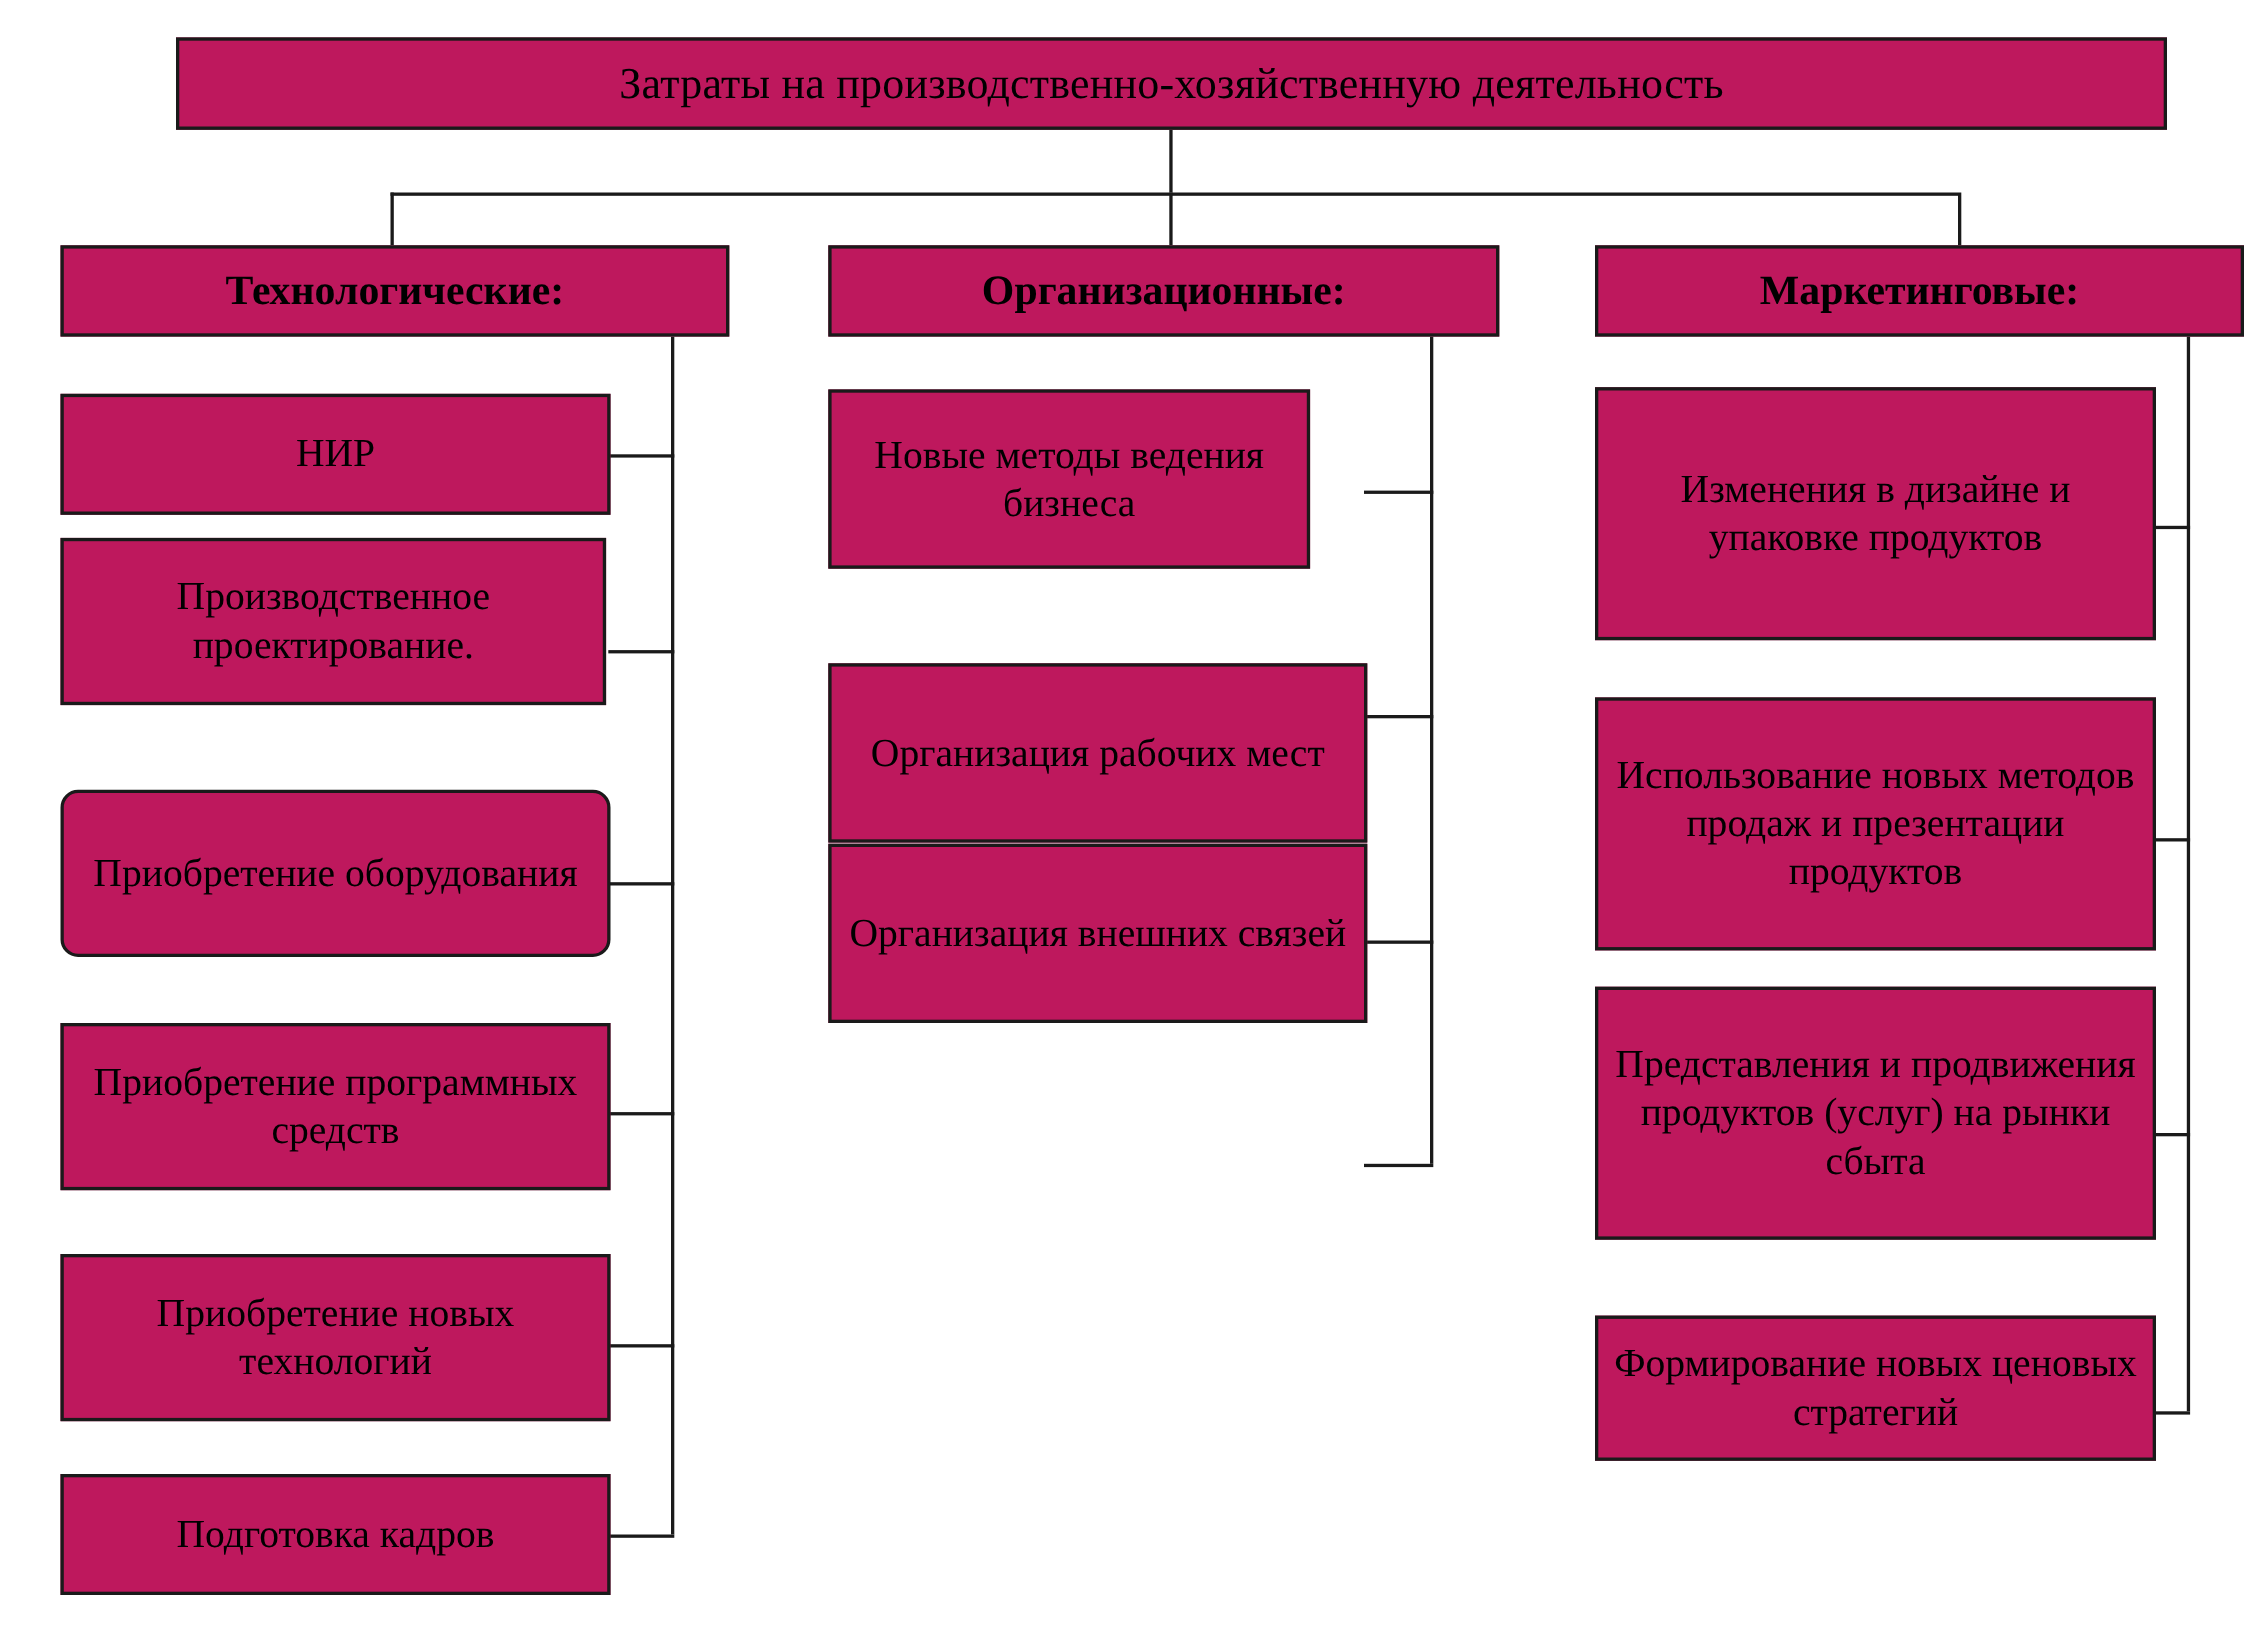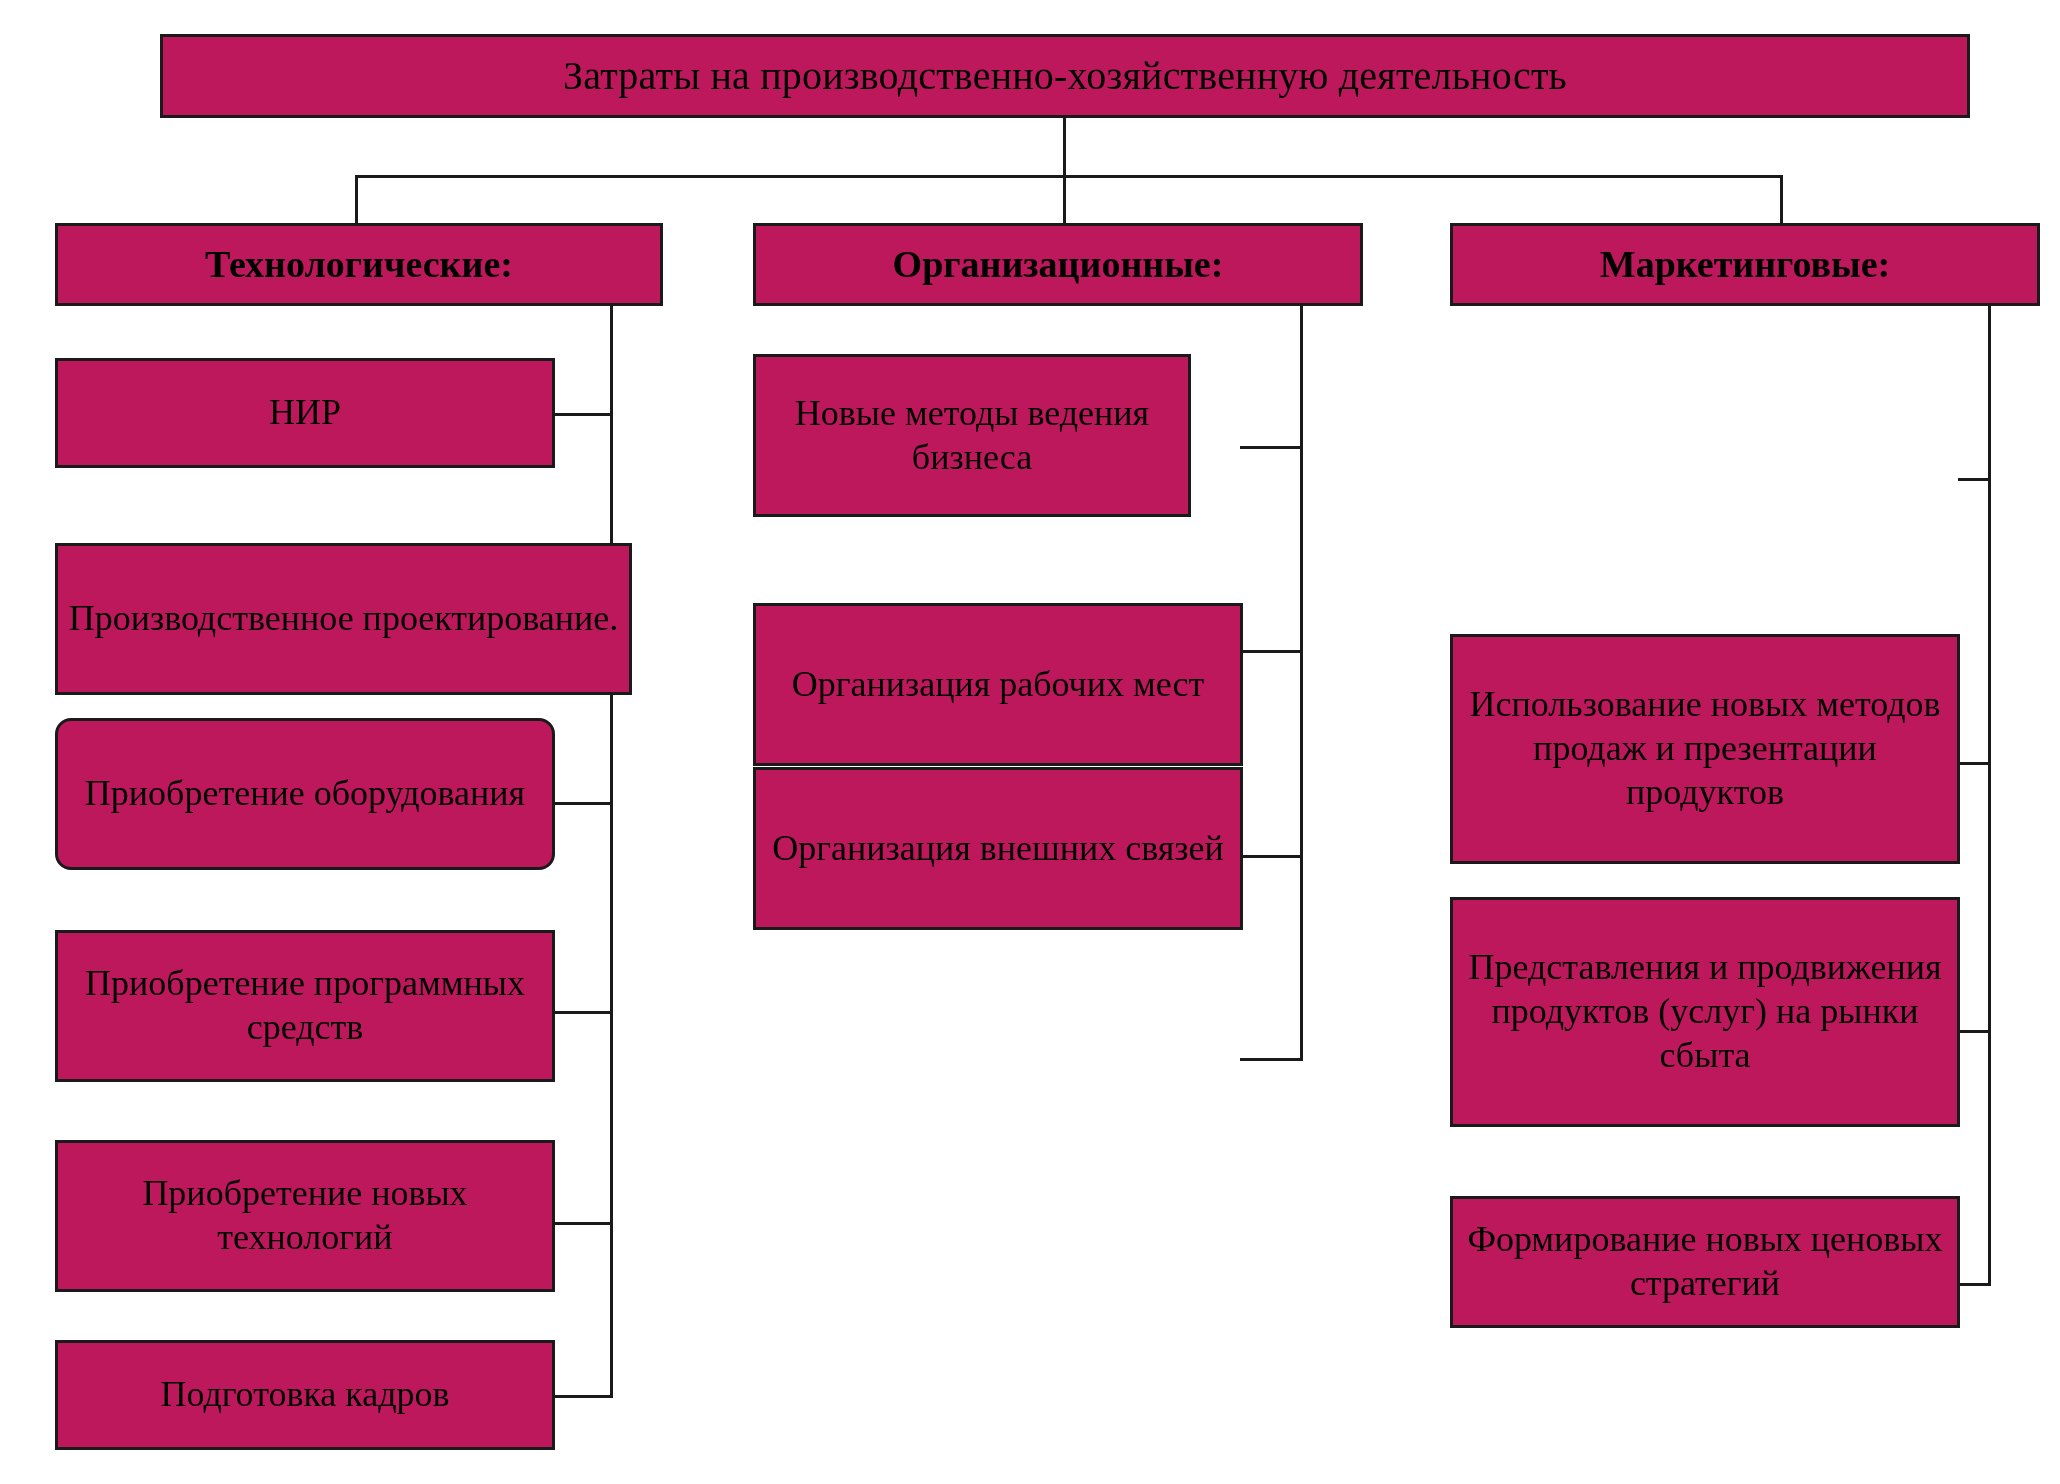--- a/index.html
+++ b/index.html
@@ -88,21 +88,21 @@
   <div class="hline" style="left:553px; top:413px; width:60px;"></div>
   <div class="hline" style="left:553px; top:591px; width:60px;"></div>
   <div class="hline" style="left:553px; top:802px; width:60px;"></div>
   <div class="hline" style="left:553px; top:1011px; width:60px;"></div>
   <div class="hline" style="left:553px; top:1222px; width:60px;"></div>
   <div class="hline" style="left:553px; top:1395px; width:60px;"></div>
 
   <div class="box leaf-box" style="left:55px; top:358px; width:500px; height:110px;">
     <span>НИР</span>
   </div>
-  <div class="box leaf-box" style="left:55px; top:543px; width:577px; height:152px;">
+  <div class="box leaf-box" style="left:55px; top:489px; width:496px; height:152px;">
     <span>Производственное проектирование.</span>
   </div>
   <div class="box leaf-box" style="left:55px; top:718px; width:500px; height:152px;border-radius:16px;">
     <span>Приобретение оборудования</span>
   </div>
   <div class="box leaf-box" style="left:55px; top:930px; width:500px; height:152px;">
     <span>Приобретение программных средств</span>
   </div>
   <div class="box leaf-box" style="left:55px; top:1140px; width:500px; height:152px;">
     <span>Приобретение новых технологий</span>
@@ -126,20 +126,23 @@
   <div class="box leaf-box" style="left:753px; top:767px; width:490px; height:163px;">
     <span>Организация внешних связей</span>
   </div>
 
   <div class="vline" style="left:1988px; top:306px; height:977px;"></div>
   <div class="hline" style="left:1958px; top:478px; width:33px;"></div>
   <div class="hline" style="left:1958px; top:762px; width:33px;"></div>
   <div class="hline" style="left:1958px; top:1030px; width:33px;"></div>
   <div class="hline" style="left:1958px; top:1283px; width:33px;"></div>
 
+  <div class="box leaf-box" style="left:1450px; top:352px; width:510px; height:230px;">
+    <span>Изменения в дизайне и упаковке продуктов</span>
+  </div>
   <div class="box leaf-box" style="left:1450px; top:634px; width:510px; height:230px;">
     <span>Использование новых методов продаж и презентации продуктов</span>
   </div>
   <div class="box leaf-box" style="left:1450px; top:897px; width:510px; height:230px;">
     <span>Представления и продвижения продуктов (услуг) на рынки сбыта</span>
   </div>
   <div class="box leaf-box" style="left:1450px; top:1196px; width:510px; height:132px;">
     <span>Формирование новых ценовых стратегий</span>
   </div>
 

